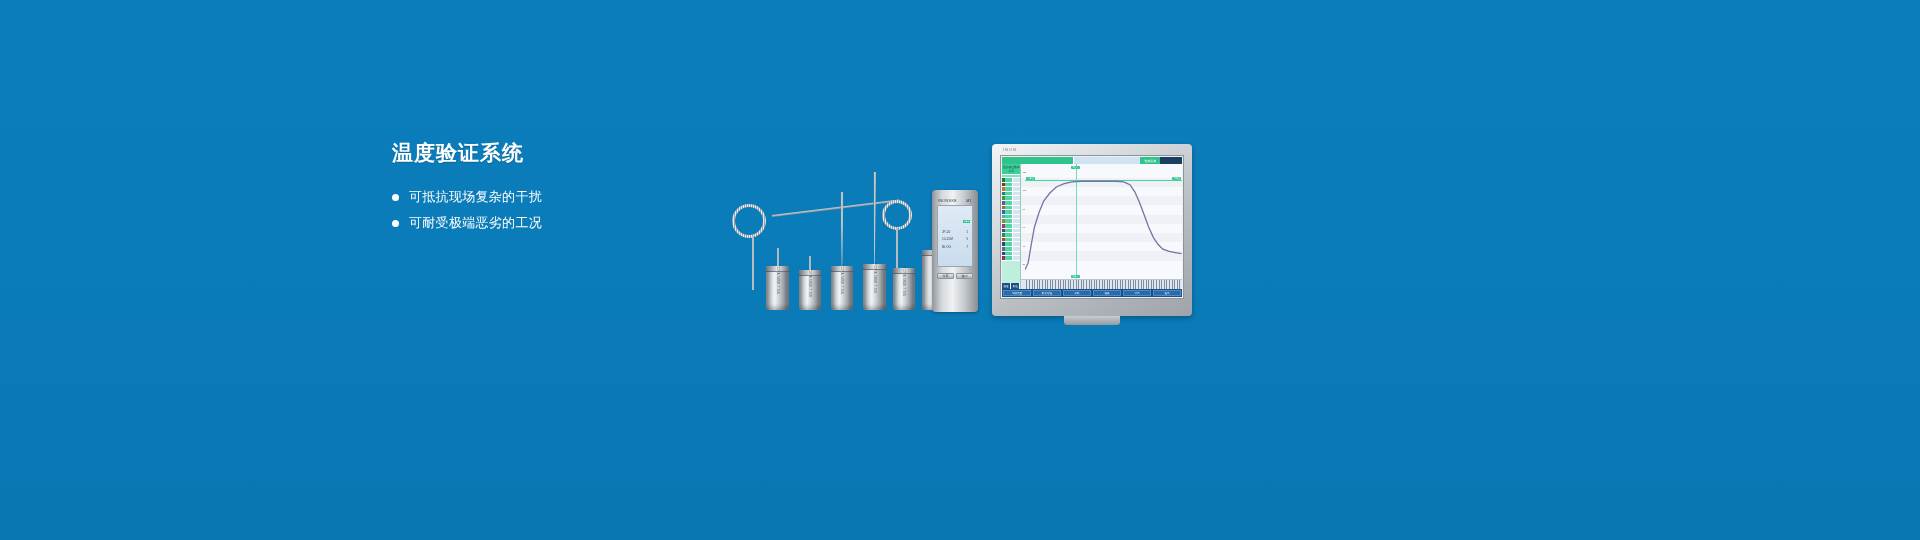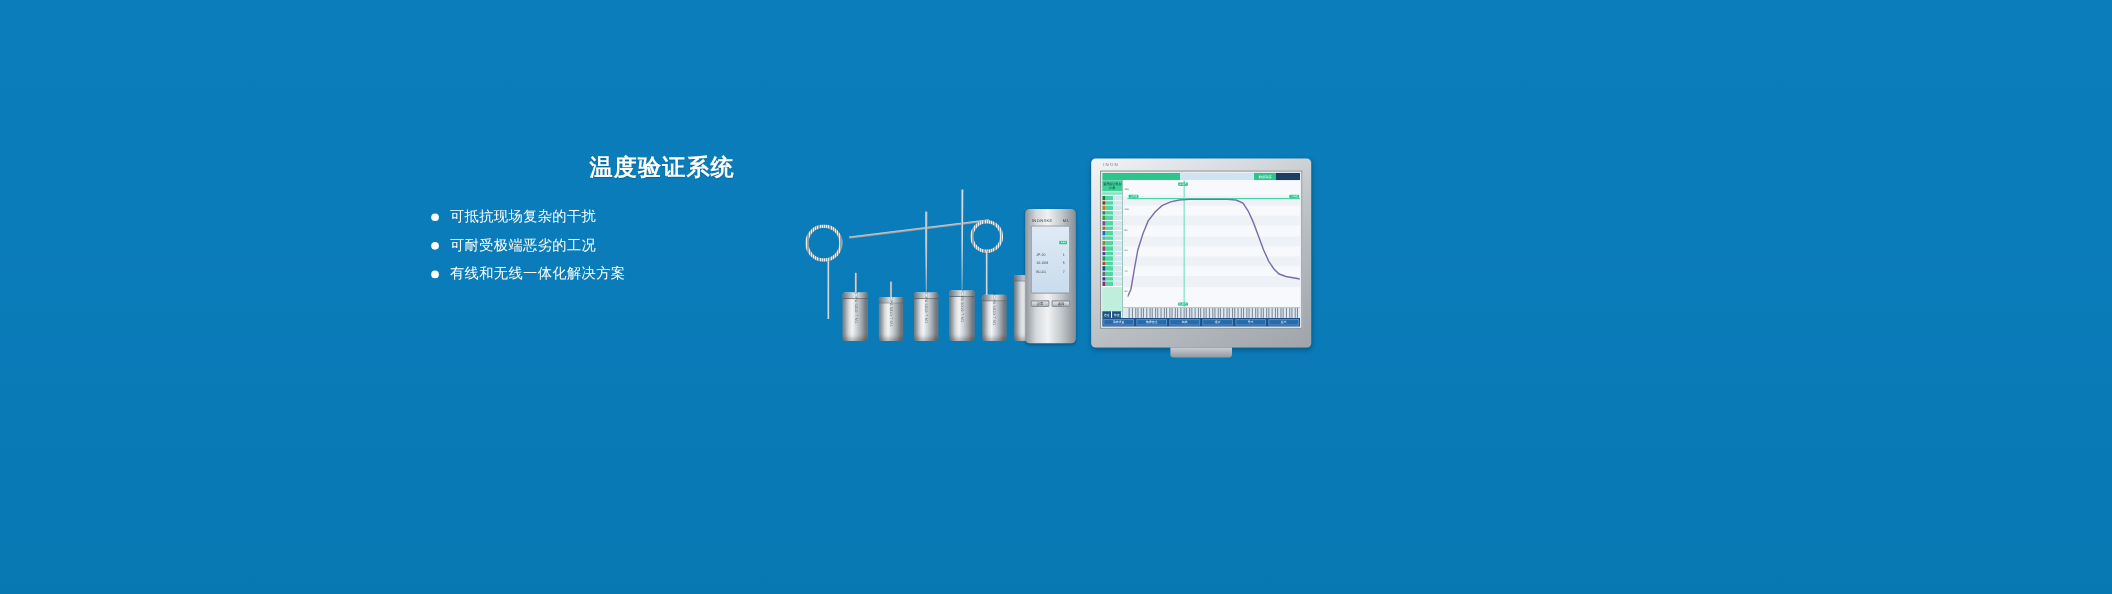--- a/index.html
+++ b/index.html
@@ -10,21 +10,21 @@
     position:relative;
   }
   
   #banner{
     position:absolute; inset:0;
     background:linear-gradient(180deg,#0a7dba 0%,#0a7cb9 40%,#0878b3 100%);
     overflow:hidden;
   }
   
   #text-block{
-    position:absolute; left:392px; top:140px; width:420px;text-align:center;
+    position:absolute; left:392px; top:140px; width:420px;
   }
   #page-title{
     font-size:21px; font-weight:bold; color:#ffffff;
     letter-spacing:1px; line-height:26px;
     text-shadow:0 1px 1px rgba(0,0,0,.18);
   }
   #subtitle{
     margin-top:18px;
     font-size:13px; color:#eaf6fd; font-weight:normal;
     letter-spacing:.3px; line-height:19px;
@@ -248,24 +248,20 @@
   <div id="text-block">
     <div id="page-title">温度验证系统</div>
     <ul id="bullet-list">
       <li class="bullet-item">
         <span class="bullet-dot"></span>
         <span>可抵抗现场复杂的干扰</span>
       </li>
       <li class="bullet-item">
         <span class="bullet-dot"></span>
         <span>可耐受极端恶劣的工况</span>
-      </li>
-      <li class="bullet-item">
-        <span class="bullet-dot"></span>
-        <span>有线和无线一体化解决方案</span>
       </li>
     </ul>
   </div>
 
   <div id="product-cluster">
 
     <div class="wire" style="left:72px; top:95px; width:128px; transform:rotate(-7deg); transform-origin:left center;"></div>
     <div class="coil" style="left:32px; top:84px; width:34px; height:34px;"></div>
     <div class="coil" style="left:182px; top:80px; width:30px; height:30px;"></div>
     <div class="wire" style="left:52px; top:116px; width:2px; height:54px; background:linear-gradient(90deg,#8b9197,#e3e6e8,#8b9197);"></div>

